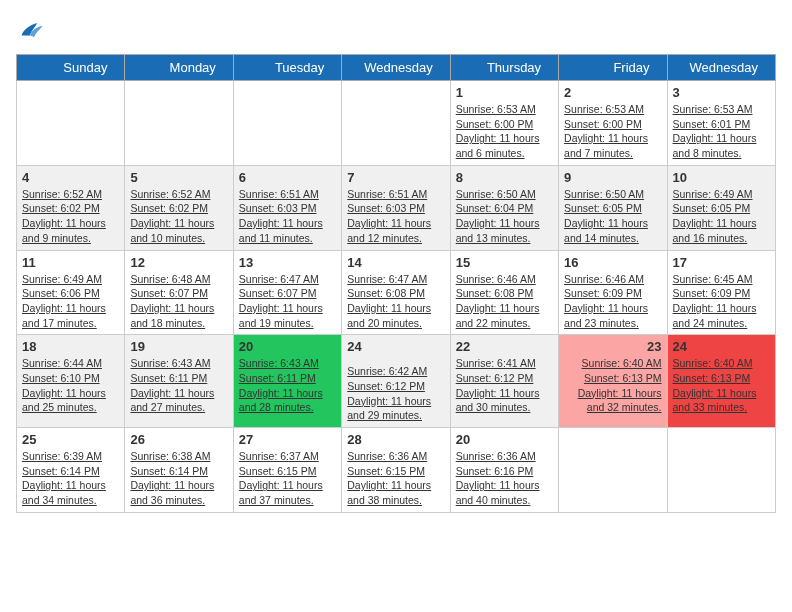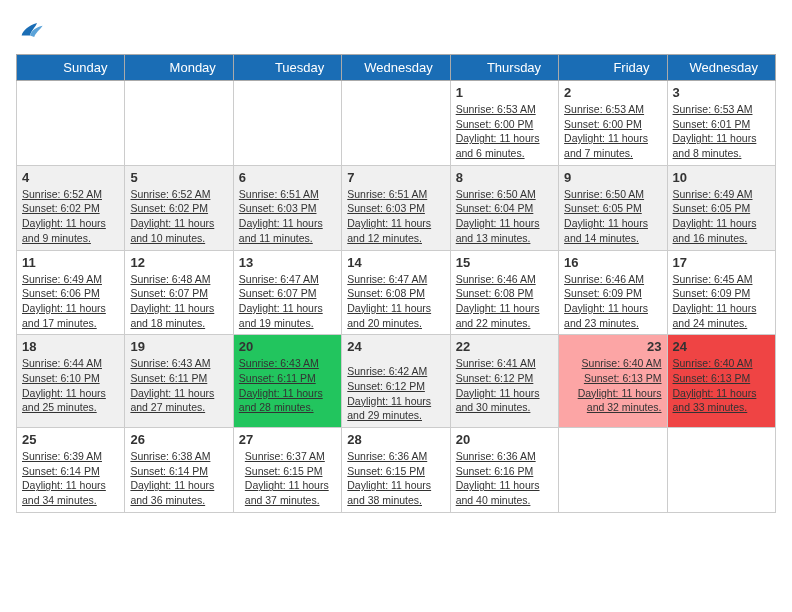--- a/index.html
+++ b/index.html
@@ -282,21 +282,21 @@
 Daylight: 11 hours and 34 minutes.</div>
         </td>
         <td>
           <div class="day-number">26</div>
           <div class="day-info" style="white-space: pre-line;">Sunrise: 6:38 AM
 Sunset: 6:14 PM
 Daylight: 11 hours and 36 minutes.</div>
         </td>
         <td>
           <div class="day-number">27</div>
-          <div class="day-info" style="white-space: pre-line; margin-left: 6px;">Sunrise: 6:37 AM
+          <div class="day-info" style="white-space: pre-line;">Sunrise: 6:37 AM
 Sunset: 6:15 PM
 Daylight: 11 hours and 37 minutes.</div>
         </td>
         <td>
           <div class="day-number">28</div>
           <div class="day-info" style="white-space: pre-line;">Sunrise: 6:36 AM
 Sunset: 6:15 PM
 Daylight: 11 hours and 38 minutes.</div>
         </td>
         <td>

